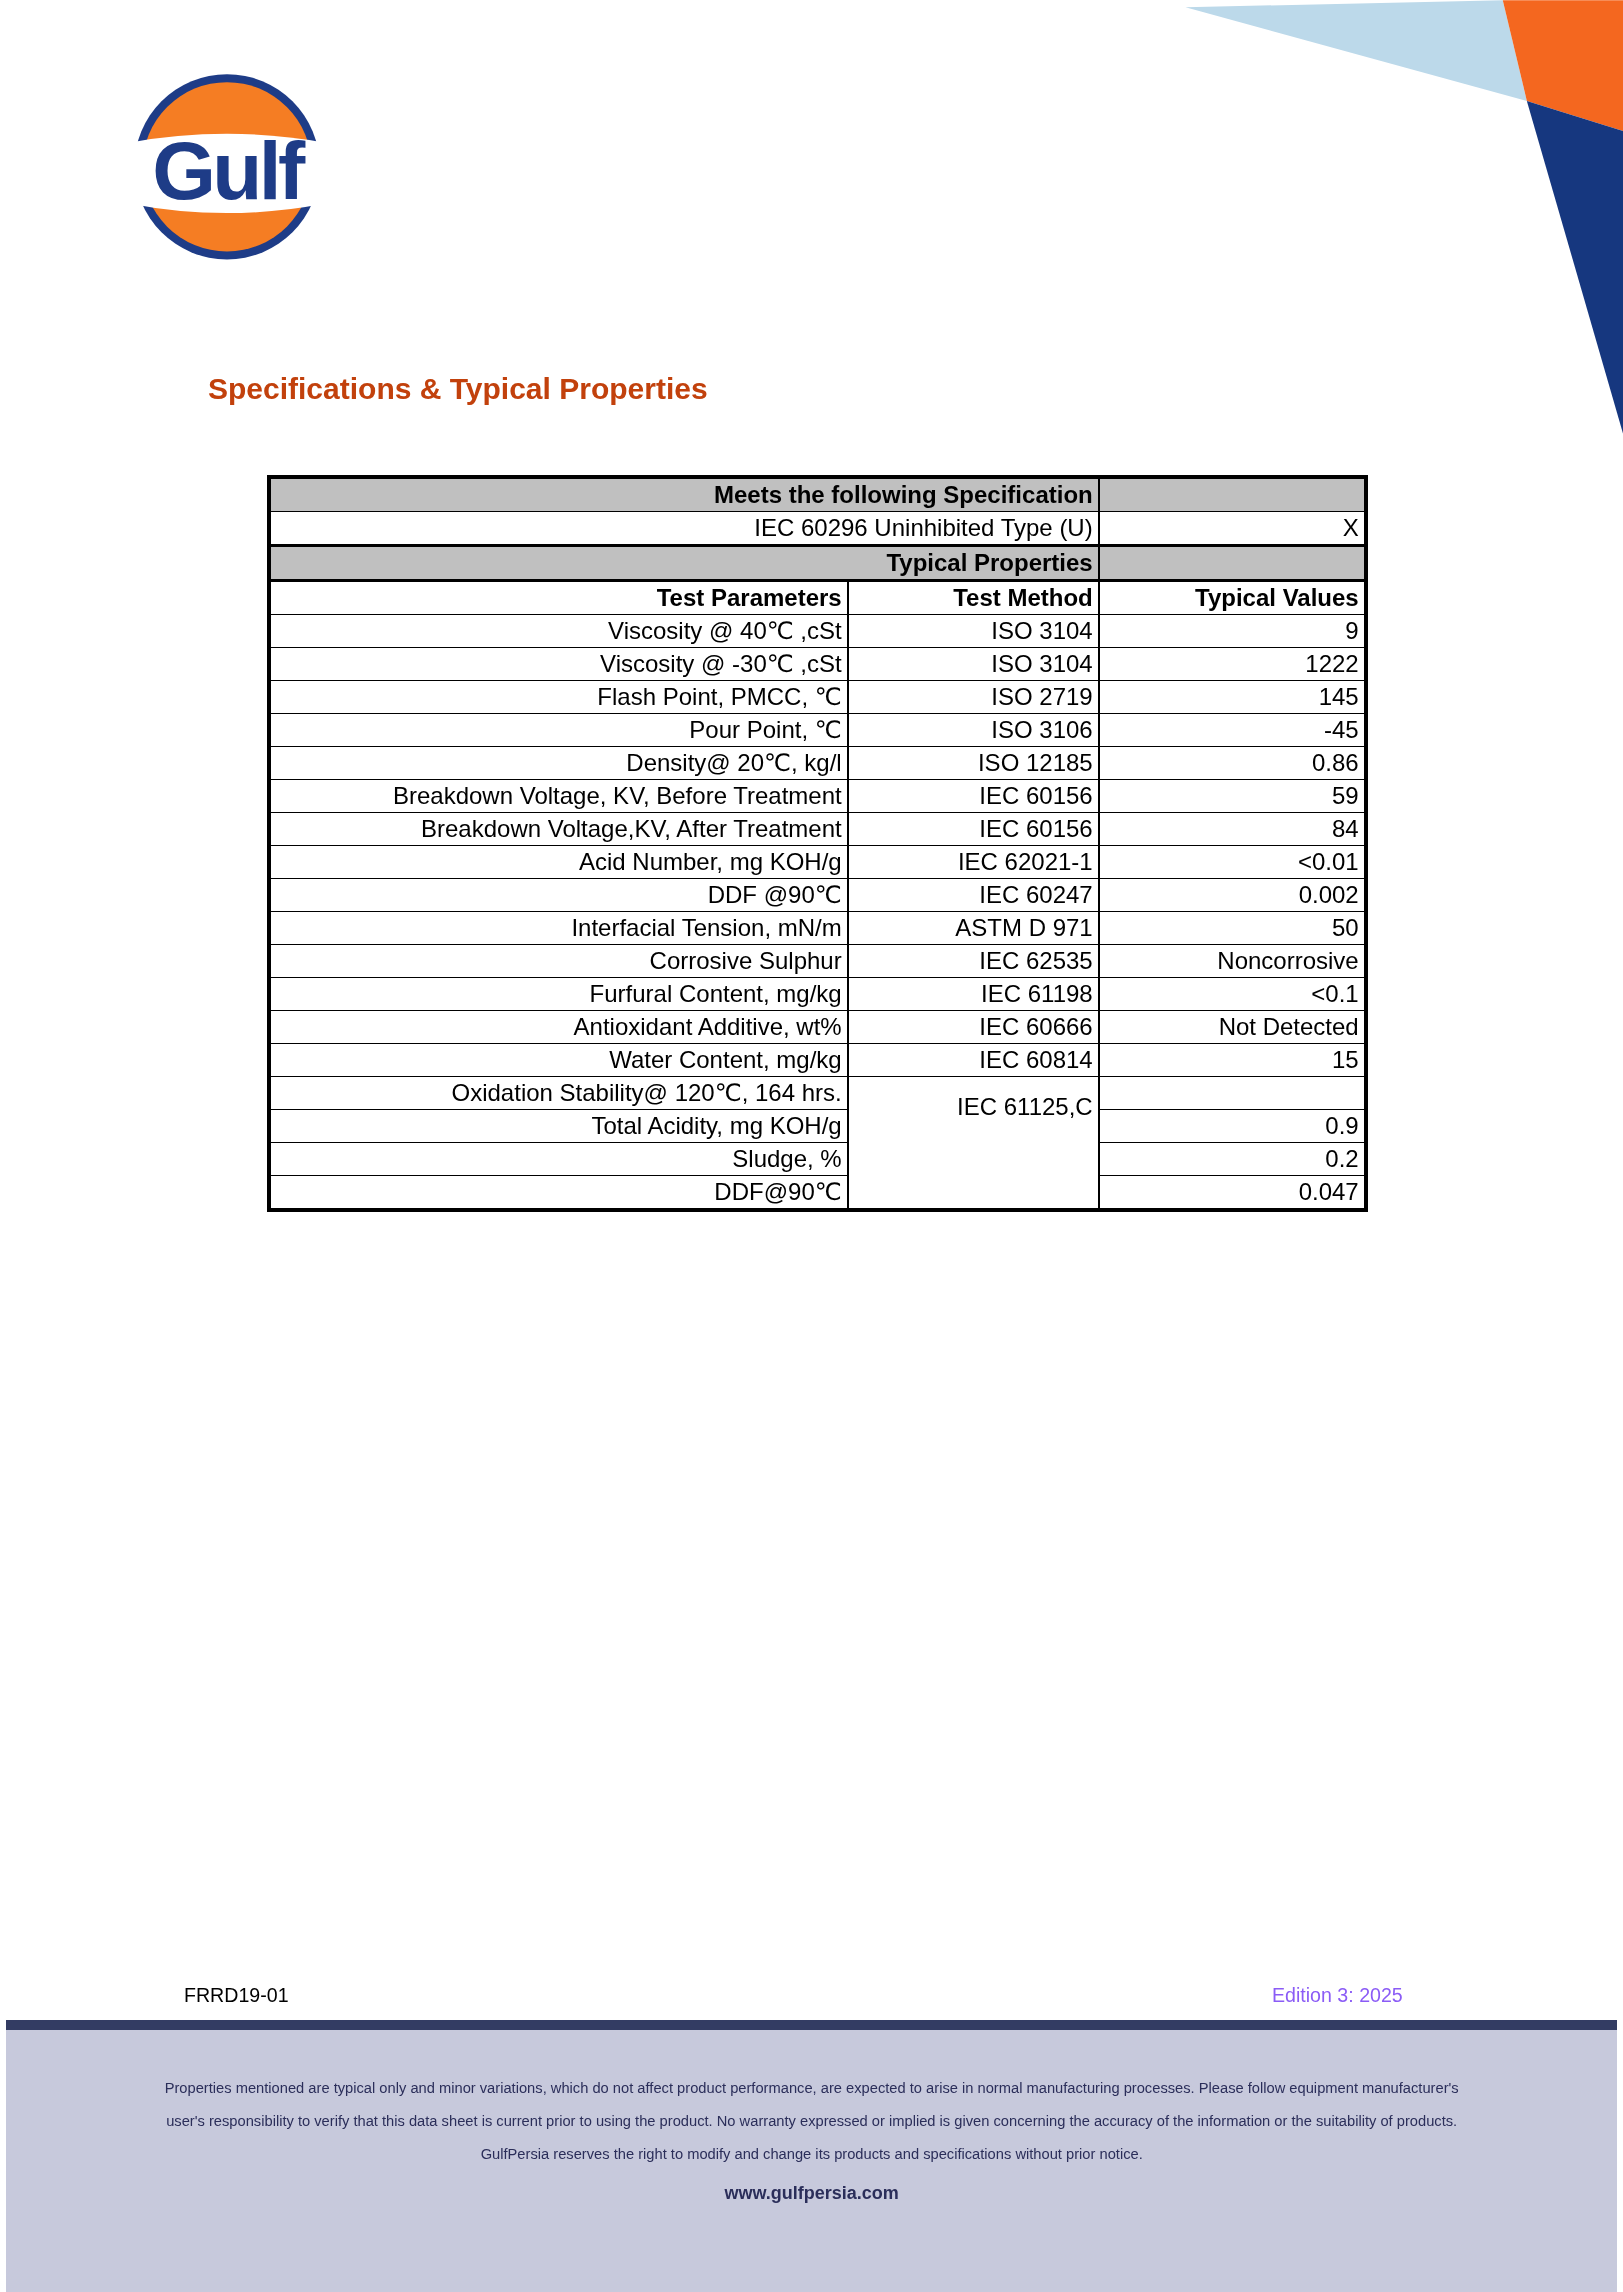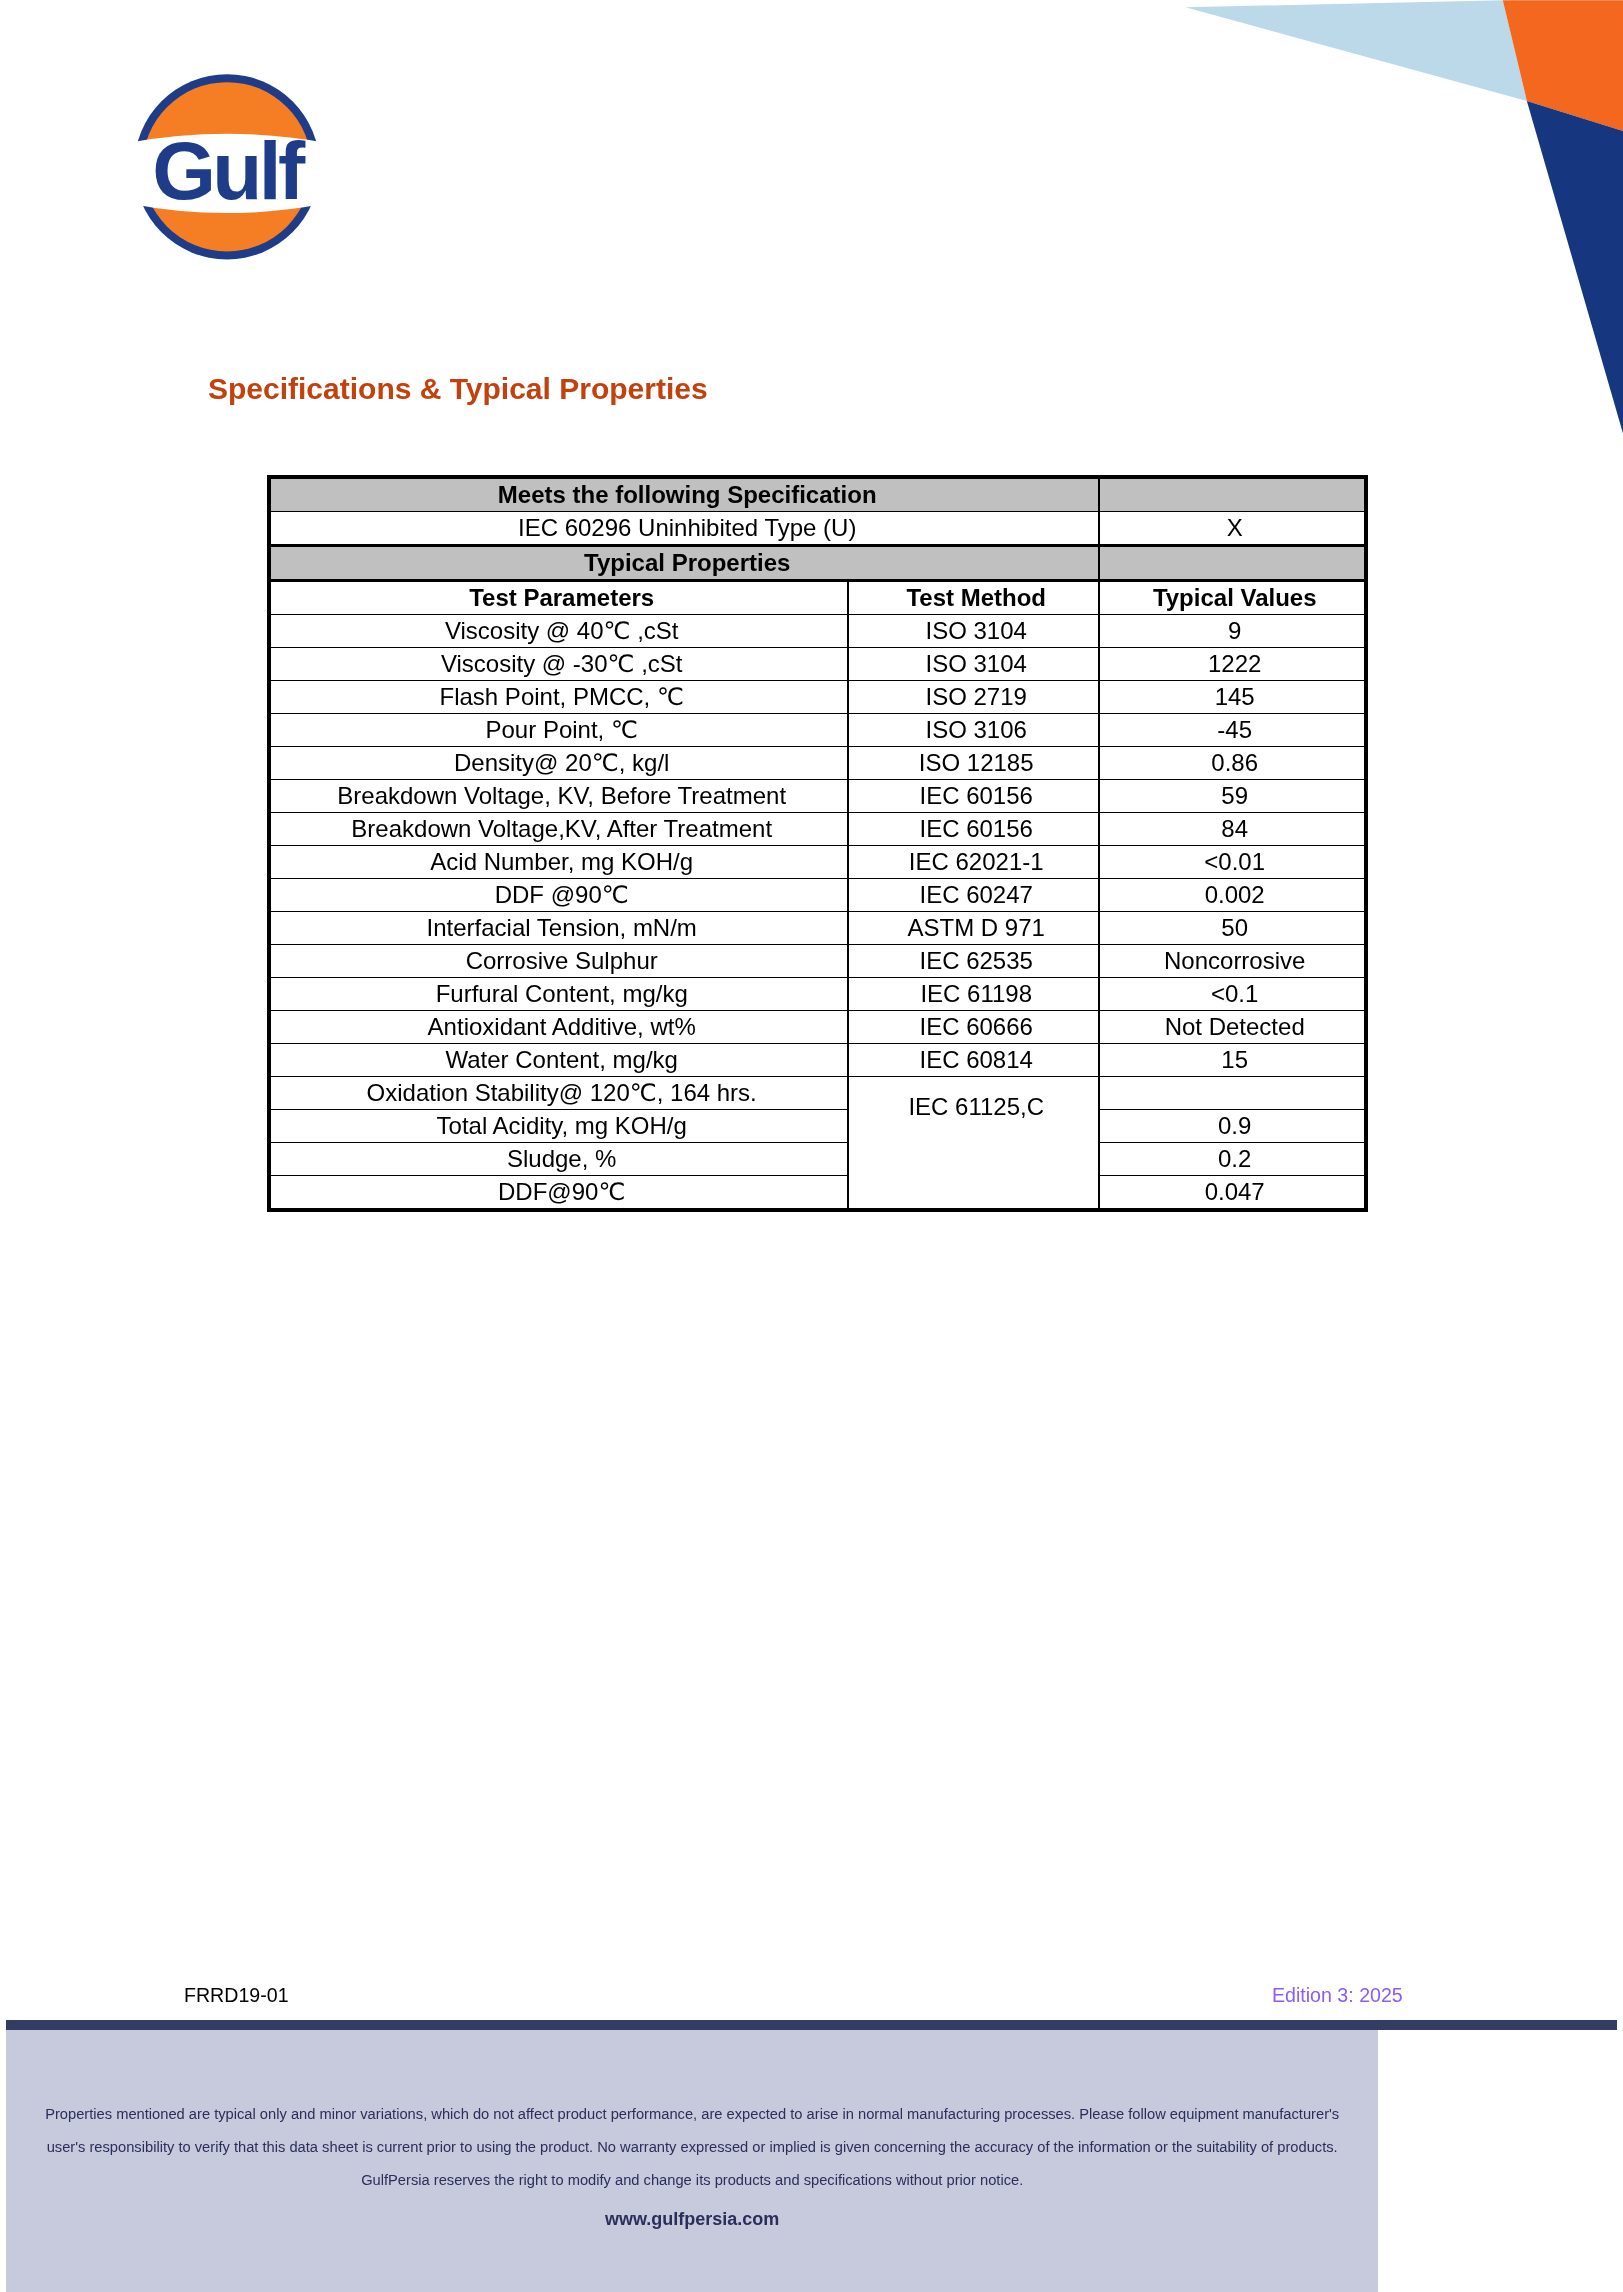--- a/index.html
+++ b/index.html
@@ -10,33 +10,33 @@
   .corner-svg{position:absolute;top:0;left:0;width:1624px;height:446px;}
 
   
   .logo{position:absolute;left:129px;top:67px;width:196px;height:196px;}
 
   
   .title{position:absolute;left:208px;top:372px;font-size:30px;font-weight:bold;color:#c2410c;letter-spacing:0px;}
 
   
   table.spec{position:absolute;left:267px;top:475px;width:1098px;border-collapse:collapse;table-layout:fixed;}
-  table.spec td,table.spec th{border:1.8px solid #000;border-left-width:2.7px;border-right-width:2.7px;height:32px;padding:0 5.3px 0 10.7px;font-size:24px;color:#000;text-align:center;vertical-align:middle;white-space:nowrap;overflow:hidden;font-weight:normal;}
+  table.spec td,table.spec th{border:1.8px solid #000;border-left-width:2.7px;border-right-width:2.7px;height:32px;padding:0 5.3px 0 10.7px;font-size:24px;color:#000;text-align:right;vertical-align:middle;white-space:nowrap;overflow:hidden;font-weight:normal;}
   table.spec{border:4.5px solid #000;}
   table.spec .gray{background:#c0c0c0;}
   table.spec .b{font-weight:bold;}
   table.spec tr.thick td{border-bottom-width:3.6px;}
   table.spec td.method-span{vertical-align:top;padding-top:16px;}
 
   
   .doc-code{position:absolute;left:184px;top:1984px;font-size:19.6px;color:#000;}
   .edition{position:absolute;left:1272px;top:1984px;font-size:19.6px;color:#8b5cf6;}
 
   .navy-bar{position:absolute;left:6.2px;top:2020px;width:1611px;height:9.8px;background:#333c63;}
-  .footer-panel{position:absolute;left:6.2px;top:2030px;width:1372px;height:263px;background:#c7c9dc;box-sizing:border-box;padding-top:68px;text-align:center;color:#2b2e5a;}
+  .footer-panel{position:absolute;left:6.2px;top:2030px;width:1611px;height:263px;background:#c7c9dc;box-sizing:border-box;padding-top:42px;text-align:center;color:#2b2e5a;}
   .footer-panel .line{line-height:33px;font-size:14.7px;}
   .footer-panel .site{margin-top:6.2px;line-height:33px;font-size:18px;font-weight:bold;}
 </style>
 </head>
 <body>
 
 <div class="page">
 
   <svg class="corner-svg" viewBox="0 0 1822 500" aria-hidden="true">
     <polygon points="1330,8 1686,0 1713,113" fill="#bcd9ea"></polygon>

